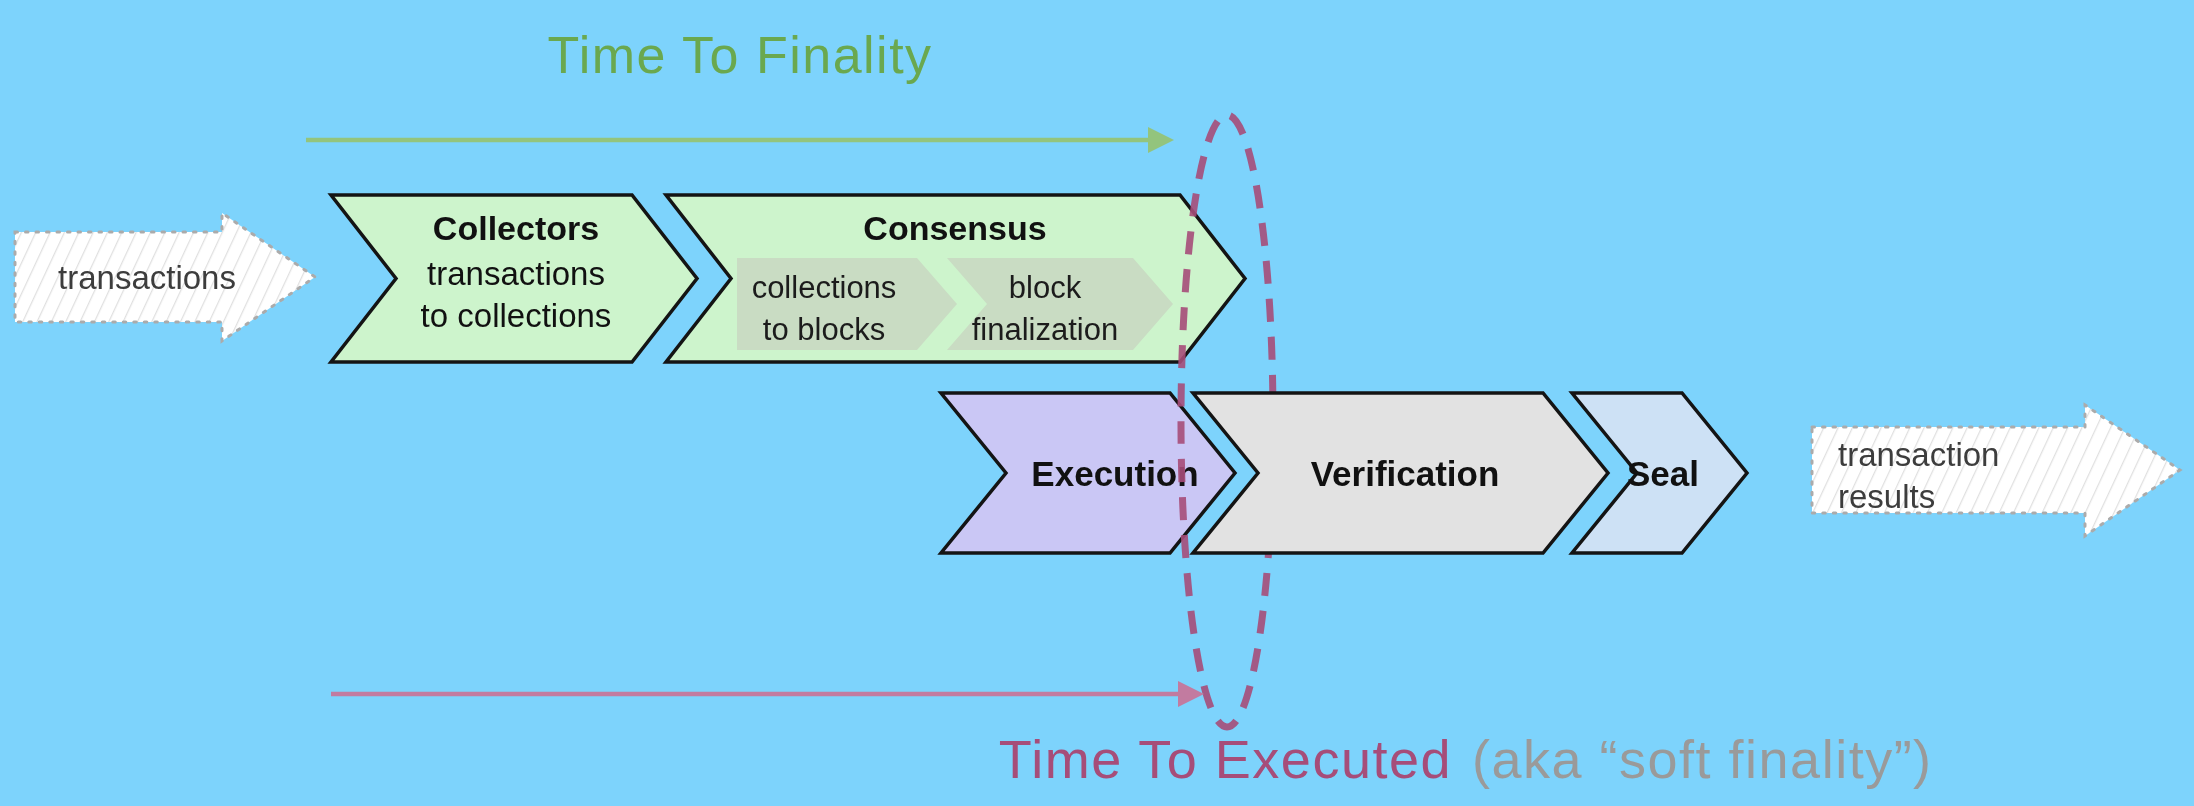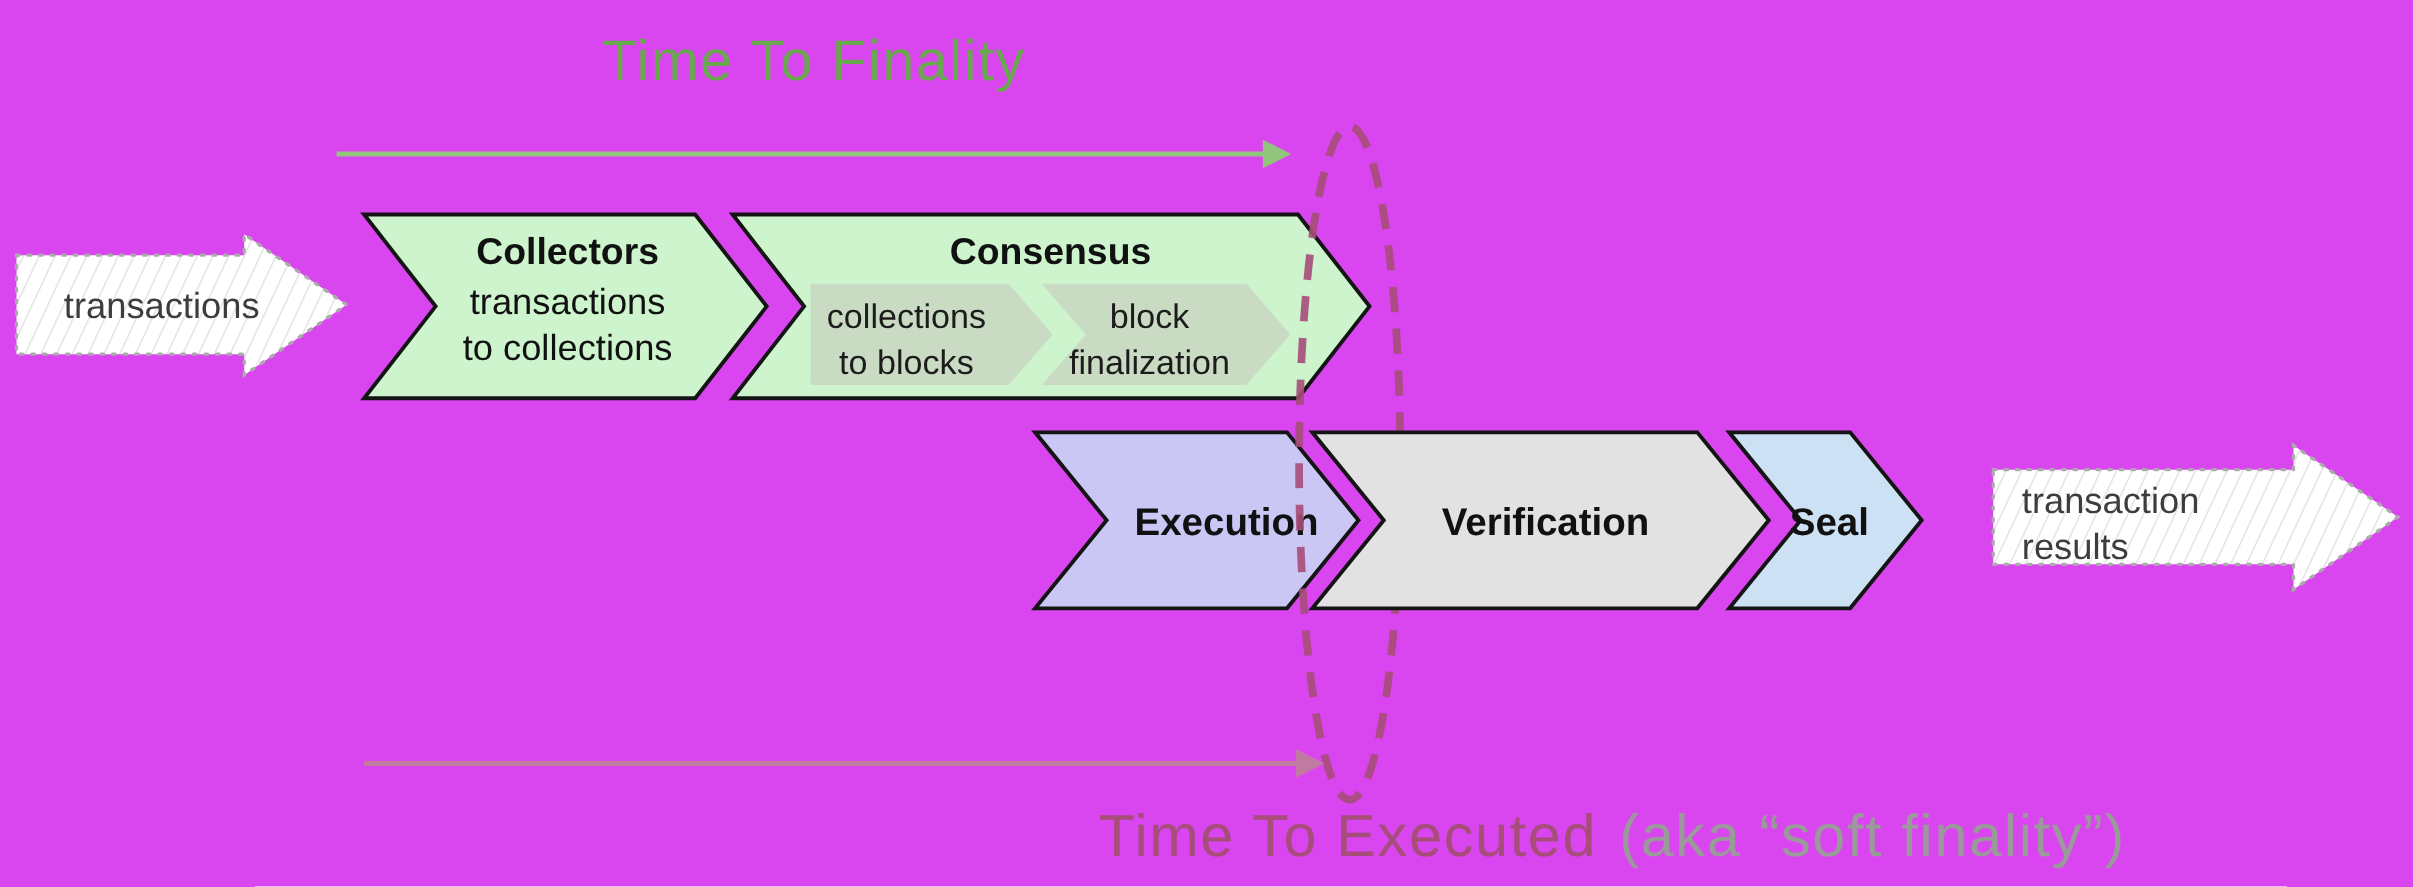--- a/index.html
+++ b/index.html
@@ -4,21 +4,21 @@
 <style>
   html, body {
     margin: 0;
     padding: 0;
     background: #ffffff;
   }
   .stage-wrap {
     width: 2194px;
     height: 806px;
     position: relative;
-    background: #d946ef;
+    background: #7dd3fc;
   }
   svg { display: block; }
   text {
     font-family: "Liberation Sans", sans-serif;
   }
   .big-title {
     font-size: 52px;
     letter-spacing: 1.5px;
   }
   .bottom-title {

